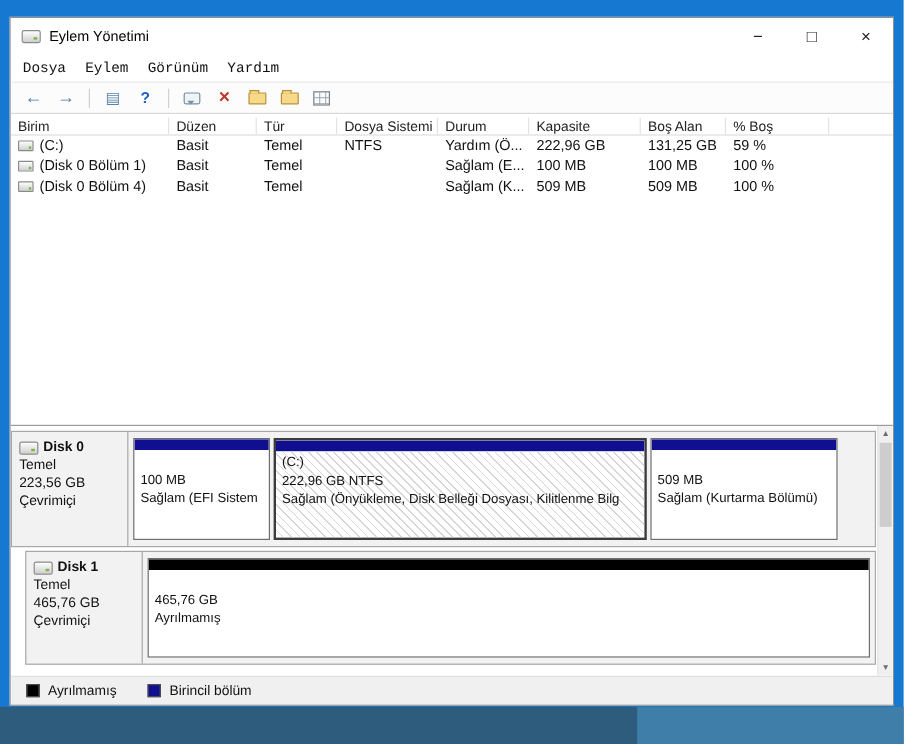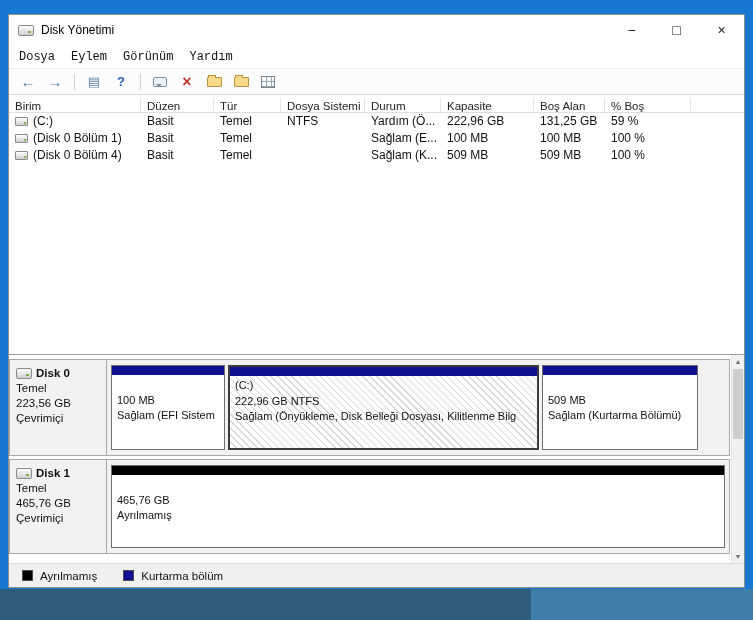--- a/index.html
+++ b/index.html
@@ -50,21 +50,21 @@
   .c5{width:93px;} .c6{width:71px;} .c7{width:86px;} .c8{flex:1; border-right:none;}
   .vol-cell { display:flex; align-items:center; gap:5px; }
   .vol-ico { display:inline-block; width:13px; height:9px; background:linear-gradient(#fdfdfd,#cfcfcf);
              border:1px solid #8a8a8a; border-radius:1px; flex:0 0 auto; position:relative; }
   .vol-ico::after { content:""; position:absolute; right:1px; bottom:1px; width:2px; height:2px; background:#7db342; }
 
   
   .graphical { flex:1; position:relative; border-top:1px solid #9b9b9b; background:#fff; }
   .disk-rows { position:absolute; left:0; top:4px; right:14px; display:flex; flex-direction:column; gap:3px; }
   .disk-row { display:flex; border:1px solid #a8a8a8; background:#f2f2f2; }
-  .h97 { height:97px; } .h95 { height:95px; }
+  .h97 { height:97px; } .h95 { height:95px;margin-left:12px; }
   .disk-label { width:97px; border-right:1px solid #a8a8a8; padding:6px 4px 0 6px; font-size:11.5px; line-height:15px; color:#111; }
   .disk-name-line { display:flex; align-items:center; gap:4px; font-weight:bold; }
   .parts { flex:1; display:flex; gap:3px; padding:5px 4px; }
   .part { background:#fff; border:1px solid #6e6e6e; display:flex; flex-direction:column; overflow:hidden; }
   .part-strip { height:9px; flex:0 0 auto; }
   .strip-primary { background:#0f0f8f; }
   .strip-unalloc { background:#000000; }
   .part-body { flex:1; padding:2px 5px; font-size:11px; line-height:15.5px; white-space:nowrap; overflow:hidden; color:#111; }
   .part.selected { border:2px solid #3c3c3c; }
   .part.selected .part-body { background-image:repeating-linear-gradient(45deg, rgba(0,0,0,0) 0 4px, #d6d6d6 4px 5px); }
@@ -91,21 +91,21 @@
 </head>
 <body>
 
 <div class="desktop">
 
   <div class="window">
 
     <div class="titlebar">
       <div class="title-left">
         <span class="drive-ico"></span>
-        <span>Disk Yönetimi</span>
+        <span>Eylem Yönetimi</span>
       </div>
       <button class="win-btn">−</button>
       <button class="win-btn">□</button>
       <button class="win-btn">×</button>
     </div>
 
     <div class="menubar">
       <span class="menu-item">Dosya</span>
       <span class="menu-item">Eylem</span>
       <span class="menu-item">Görünüm</span>
@@ -262,21 +262,21 @@
       </div>
     </div>
 
     <div class="legend">
       <div class="legend-item">
         <span class="sw sw-unalloc"></span>
         <span>Ayrılmamış</span>
       </div>
       <div class="legend-item">
         <span class="sw sw-primary"></span>
-        <span>Kurtarma bölüm</span>
+        <span>Birincil bölüm</span>
       </div>
     </div>
 
   </div>
 
   <div class="taskbar">
     <div class="tray"></div>
   </div>
 
 </div>

